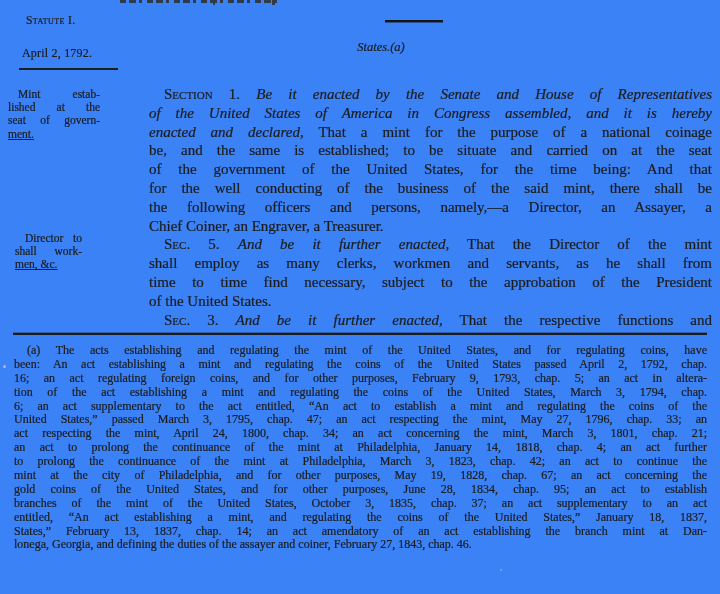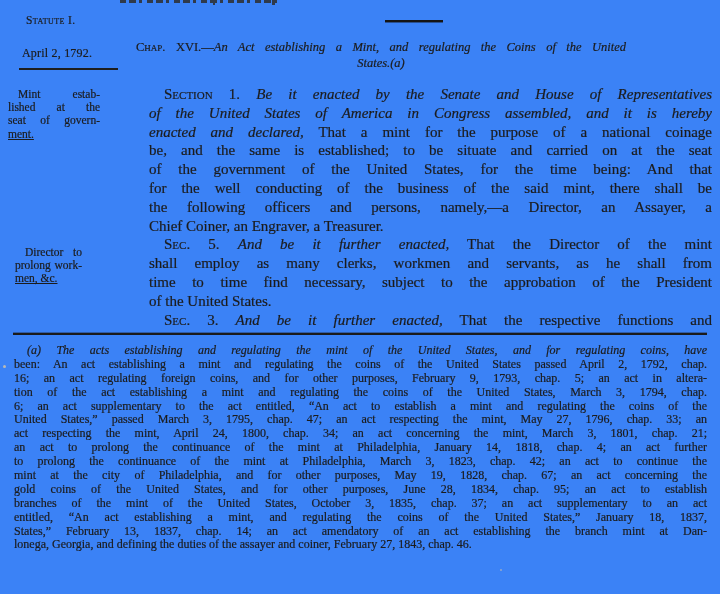--- a/index.html
+++ b/index.html
@@ -97,21 +97,21 @@
   }
   .footnote {
     position: absolute; left: 14px; top: 344px; width: 693px;
     font-size: 12px;
   }
   .fl {
     height: 13.9px; line-height: 13.9px;
     text-align: justify; text-align-last: justify;
     white-space: nowrap;
   }
-  .fl.ind { text-indent: 13px; font-style: italic; }
+  .fl.ind { text-indent: 13px; }
   .fl.last { text-align-last: left; }
 
   
   .speck { position: absolute; background: #b9b9b6; border-radius: 50%; }
   .speck-1 { left: 3px; top: 365px; width: 3px; height: 3px; }
   .speck-2 { left: 500px; top: 569px; width: 2px; height: 2px; opacity: .7; }
 </style>
 </head>
 <body>
 
@@ -120,34 +120,33 @@
   <div class="top-fragment"></div>
 
   <div class="statute-label sc">Statute I.</div>
 
   <div class="center-rule"></div>
 
   <div class="margin-date">April 2, 1792.</div>
   <div class="date-rule"></div>
 
   <div class="heading">
-    <div class="h-line1"><span class="sc">Chap. XVI.—</span><span class="it">An Act establishing a Mint, and regulating the Coins of the United</span></div>
     <div class="h-line2 it">States.(a)</div>
   </div>
 
   <div class="mnote mnote-1" style="top:88px">
     <div class="ml ind">Mint estab-</div>
     <div class="ml">lished at the</div>
     <div class="ml">seat of govern-</div>
     <div class="ml last">ment.</div>
   </div>
 
-  <div class="mnote mnote-2" style="top:246px">
+  <div class="mnote mnote-2" style="top:232px">
     <div class="ml ind">Director to</div>
-    <div class="ml">prolong work-</div>
+    <div class="ml">shall work-</div>
     <div class="ml last">men, &amp;c.</div>
   </div>
 
   <div class="body-text">
     <div class="bl ind"><span class="sc">Section 1.</span> <span class="it">Be it enacted by the Senate and House of Representatives</span> <span></span></div>
     <div class="bl"><span class="sc"></span> <span class="it">of the United States of America in Congress assembled, and it is hereby</span> <span></span></div>
     <div class="bl"><span class="sc"></span> <span class="it">enacted and declared,</span> <span>That a mint for the purpose of a national coinage</span></div>
     <div class="bl"><span class="sc"></span> <span class="it"></span> <span>be, and the same is established; to be situate and carried on at the seat</span></div>
     <div class="bl"><span class="sc"></span> <span class="it"></span> <span>of the government of the United States, for the time being: And that</span></div>
     <div class="bl"><span class="sc"></span> <span class="it"></span> <span>for the well conducting of the business of the said mint, there shall be</span></div>

